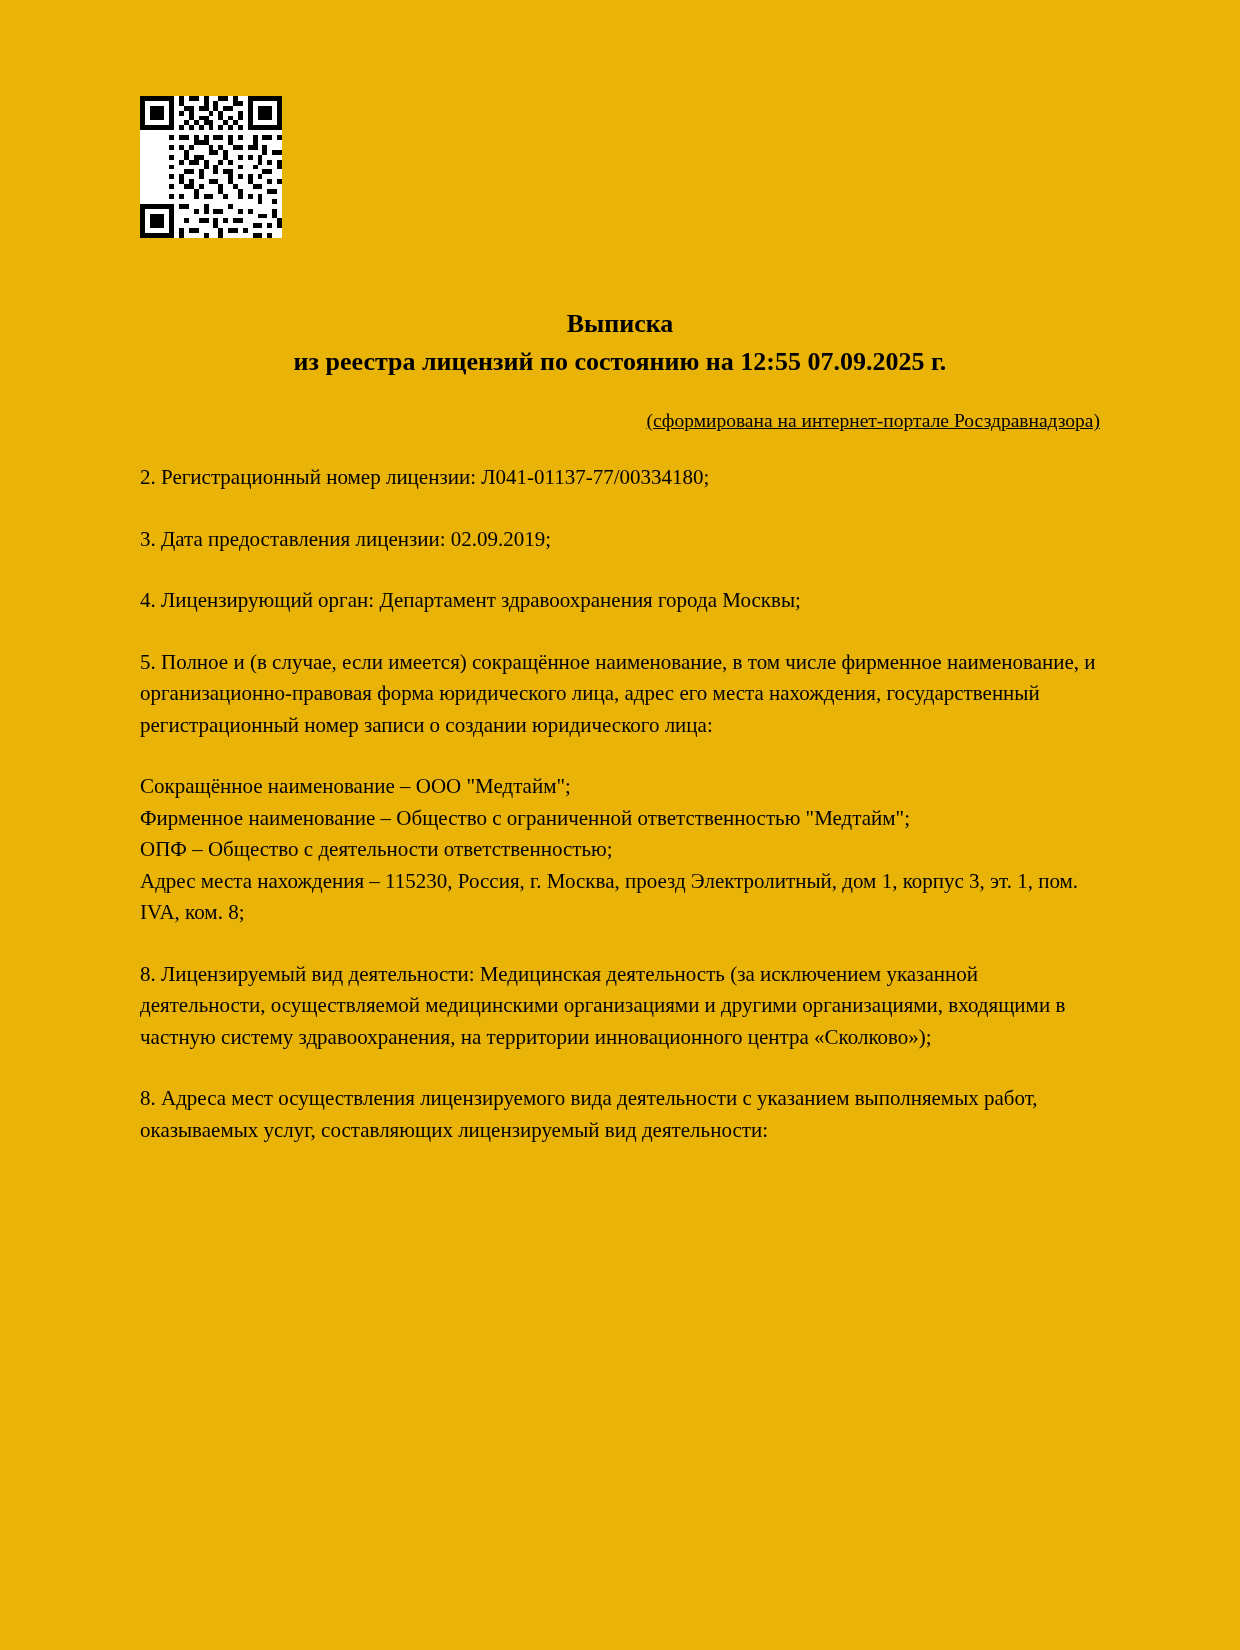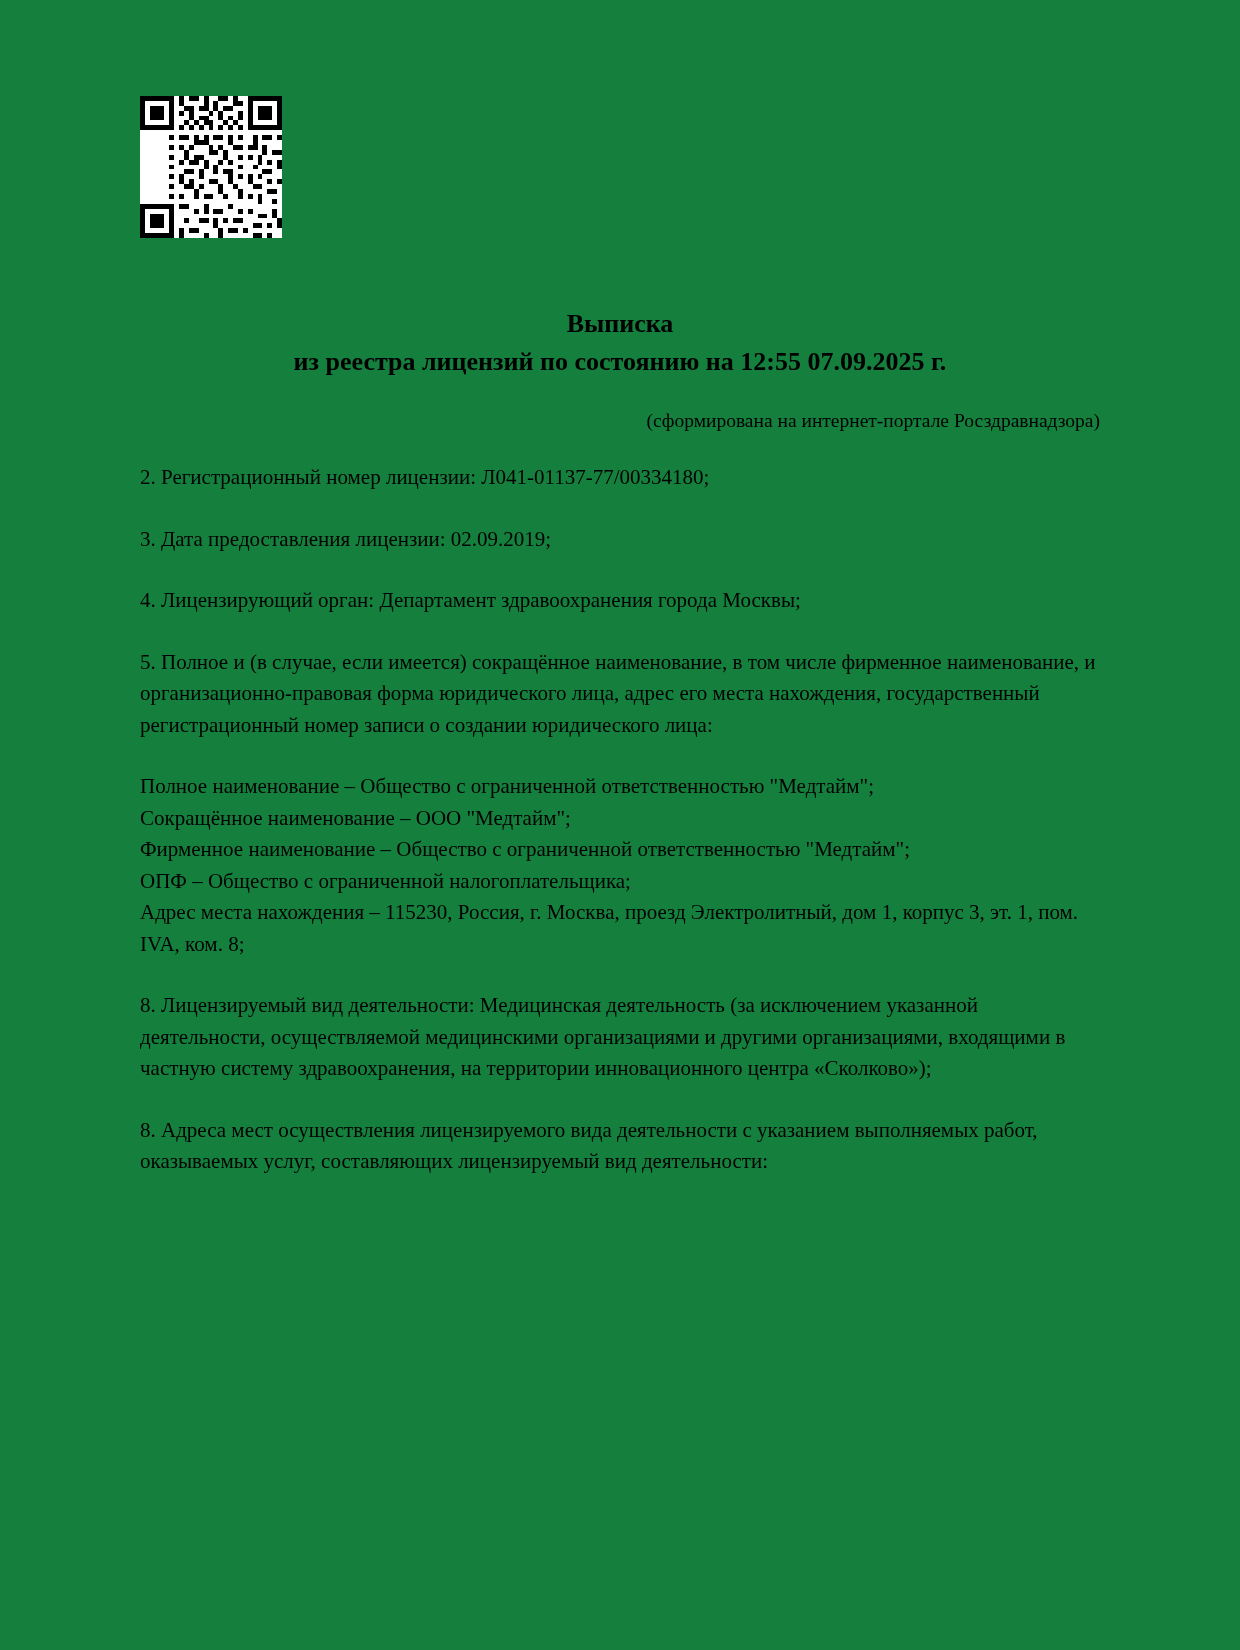--- a/index.html
+++ b/index.html
@@ -4,21 +4,21 @@
 <style>
   html, body {
     margin: 0;
     padding: 0;
     background: #ffffff;
   }
   .page {
     position: relative;
     width: 1240px;
     height: 1650px;
-    background: #15803d;
+    background: #eab308;
     font-family: "Liberation Serif", "DejaVu Serif", serif;
     color: #000000;
     box-sizing: border-box;
     overflow: hidden;
   }
   .qr-wrap {
     position: absolute;
     left: 140px;
     top: 96px;
     width: 142px;
@@ -43,20 +43,21 @@
     margin: 0;
   }
   .title .line2 {
     display: block;
   }
   .subtitle {
     text-align: right;
     font-size: 19.5px;
     margin-top: 30px;
     margin-bottom: 0;
+    text-decoration: underline;
   }
   .item {
     font-size: 21px;
     line-height: 1.5;
     margin-top: 30px;
     text-align: left;
   }
   .block-lines {
     font-size: 21px;
     line-height: 1.5;
@@ -230,24 +231,23 @@
     </div>
 
     <div class="subtitle">(сформирована на интернет-портале Росздравнадзора)</div>
 
     <div class="item">2. Регистрационный номер лицензии: Л041-01137-77/00334180;</div>
     <div class="item">3. Дата предоставления лицензии: 02.09.2019;</div>
     <div class="item">4. Лицензирующий орган: Департамент здравоохранения города Москвы;</div>
     <div class="item">5. Полное и (в случае, если имеется) сокращённое наименование, в том числе фирменное наименование, и организационно-правовая форма юридического лица, адрес его места нахождения, государственный регистрационный номер записи о создании юридического лица:</div>
 
     <div class="block-lines">
-      <span class="ln">Полное наименование – Общество с ограниченной ответственностью "Медтайм";</span>
       <span class="ln">Сокращённое наименование – ООО "Медтайм";</span>
       <span class="ln">Фирменное наименование – Общество с ограниченной ответственностью "Медтайм";</span>
-      <span class="ln">ОПФ – Общество с ограниченной налогоплательщика;</span>
+      <span class="ln">ОПФ – Общество с деятельности ответственностью;</span>
       <span class="ln">Адрес места нахождения – 115230, Россия, г. Москва, проезд Электролитный, дом 1, корпус 3, эт. 1, пом. IVA, ком. 8;</span>
     </div>
 
     <div class="item">8. Лицензируемый вид деятельности: Медицинская деятельность (за исключением указанной деятельности, осуществляемой медицинскими организациями и другими организациями, входящими в частную систему здравоохранения, на территории инновационного центра «Сколково»);</div>
     <div class="item">8. Адреса мест осуществления лицензируемого вида деятельности с указанием выполняемых работ, оказываемых услуг, составляющих лицензируемый вид деятельности:</div>
 
   </div>
 </div>
 
 </body></html>

